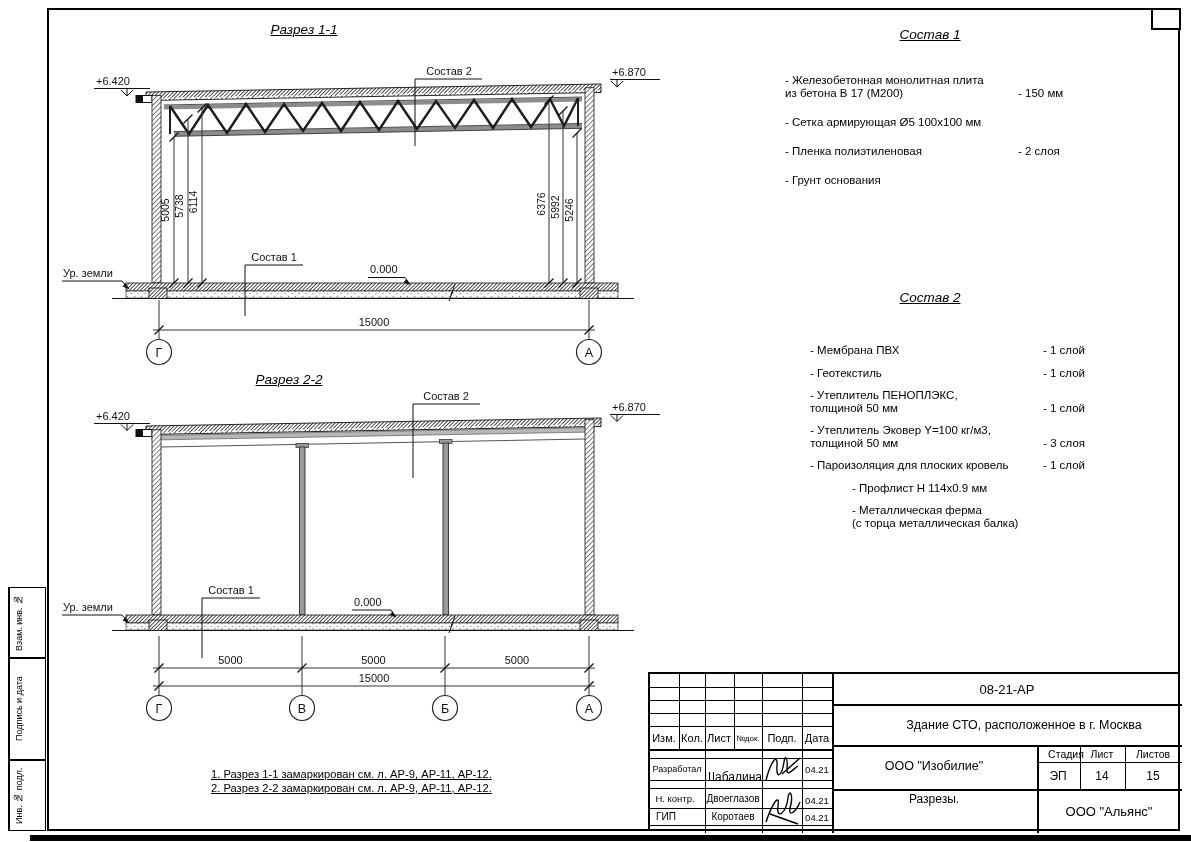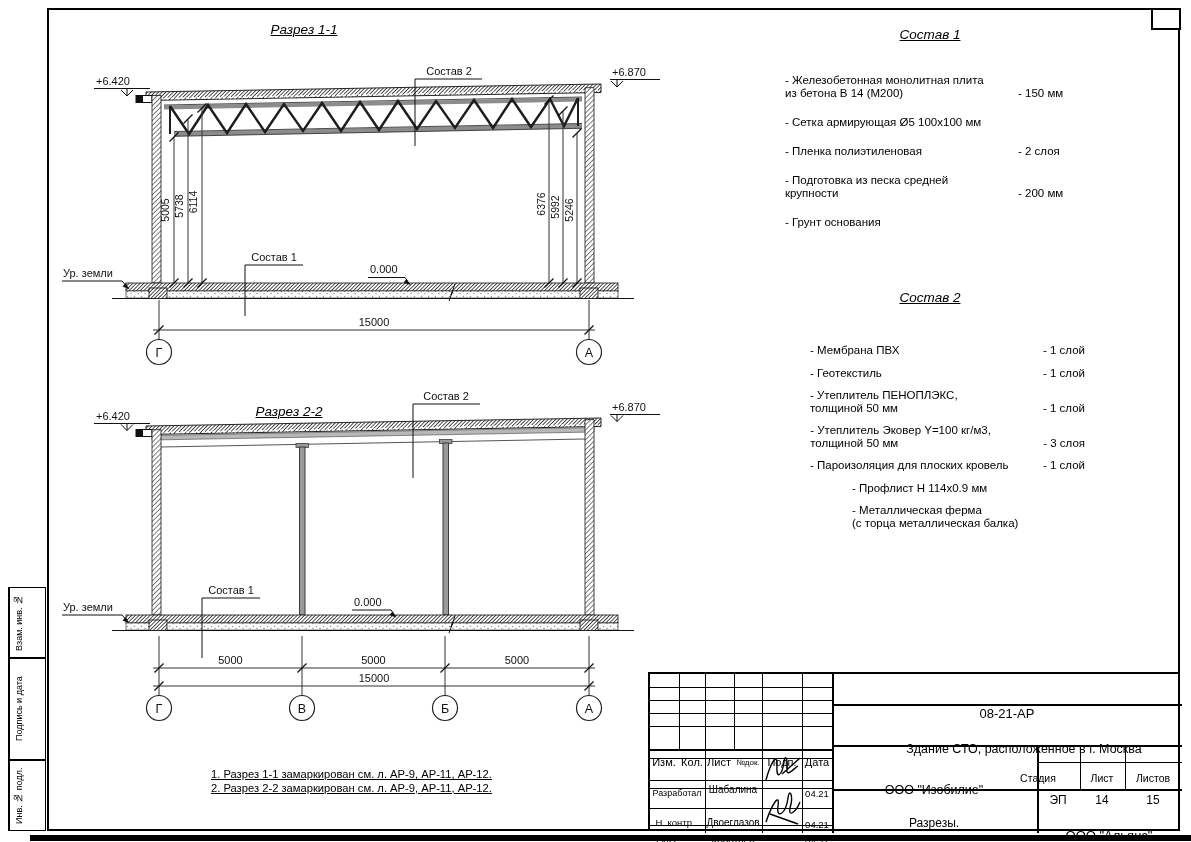--- a/index.html
+++ b/index.html
@@ -25,21 +25,21 @@
   
   .stamp{position:absolute;left:8px;width:38px;border:1.5px solid #000;box-sizing:border-box;display:flex;}
   .stamp-lab{width:17px;border-right:1px solid #000;display:flex;align-items:center;justify-content:center;
      writing-mode:vertical-rl;transform:rotate(180deg);font-size:9px;white-space:nowrap;}
   .stamp-blank{flex:1;}
   
   .tb{position:absolute;left:648px;top:672px;width:532px;height:159px;
       border:2px solid #000;box-sizing:border-box;background:#fff;}
   .tb .vl{position:absolute;width:1px;background:#000;}
   .tb .hl{position:absolute;height:1px;background:#000;}
-  .tb-text{position:absolute;transform:translate(-50%,-50%);white-space:nowrap;margin-top:24px;}
+  .tb-text{position:absolute;transform:translate(-50%,-50%);white-space:nowrap;}
   svg text{font-family:"Liberation Sans",sans-serif;fill:#111;}
 </style>
 </head>
 <body>
 
 <div class="frame"></div>
 <div class="corner-box"></div>
 <div class="bottom-bar"></div>
 
 <div class="stamp" style="top:587px;height:71px;">
@@ -265,41 +265,36 @@
       <text x="302" y="712.5" font-size="12.5" text-anchor="middle">В</text>
       <circle cx="445" cy="708" r="12.5" fill="#fff" stroke="#222" stroke-width="1.2"></circle>
       <text x="445" y="712.5" font-size="12.5" text-anchor="middle">Б</text>
       <circle cx="589" cy="708" r="12.5" fill="#fff" stroke="#222" stroke-width="1.2"></circle>
       <text x="589" y="712.5" font-size="12.5" text-anchor="middle">А</text>
     </g>
   </g>
 </svg>
 
 <div class="sec-title" style="left:238px;top:22px;width:132px;">Разрез 1-1</div>
-<div class="sec-title" style="left:223px;top:372px;width:132px;margin-top:32px;">Разрез 2-2</div>
+<div class="sec-title" style="left:223px;top:372px;width:132px;">Разрез 2-2</div>
 
 <div class="mat-title" style="left:863px;top:27px;width:134px;">Состав 1</div>
 <div class="mat-list c1" style="left:785px;top:74px;">
   <div class="mi">
     <div class="mi-name">- Железобетонная  монолитная плита
-из бетона В 14 (М200)</div>
+из бетона В 17 (М200)</div>
     <div class="mi-val">- 150 мм</div>
   </div>
   <div class="mi">
     <div class="mi-name">- Сетка армирующая Ø5 100x100 мм</div>
     <div class="mi-val"></div>
   </div>
   <div class="mi">
     <div class="mi-name">- Пленка полиэтиленовая</div>
     <div class="mi-val">-  2 слоя</div>
-  </div>
-  <div class="mi">
-    <div class="mi-name">- Подготовка из песка средней
-крупности</div>
-    <div class="mi-val">- 200 мм</div>
   </div>
   <div class="mi">
     <div class="mi-name">- Грунт основания</div>
     <div class="mi-val"></div>
   </div>
 </div>
 
 <div class="mat-title" style="left:863px;top:290px;width:134px;">Состав 2</div>
 <div class="mat-list c2" style="left:785px;top:344px;">
   <div class="mi">
@@ -364,35 +359,35 @@
   <div class="hl" style="top:151px;left:0;width:182px;"></div>
   <div class="hl" style="top:30px;left:182px;width:350px;height:2px;"></div>
   <div class="hl" style="top:71px;left:182px;width:350px;height:2px;"></div>
   <div class="hl" style="top:88px;left:387px;width:145px;"></div>
   <div class="hl" style="top:115px;left:182px;width:350px;height:2px;"></div>
 
   <span class="tb-text" style="left:357px;top:15px;font-size:13px;">08-21-АР</span>
   <span class="tb-text" style="left:374px;top:51px;font-size:12.5px;">Здание СТО, расположенное в г. Москва</span>
   <span class="tb-text" style="left:284px;top:92px;font-size:12.5px;">ООО "Изобилие"</span>
   <span class="tb-text" style="left:284px;top:125px;font-size:12px;">Разрезы.</span>
-  <span class="tb-text" style="left:388px;top:80px;font-size:10.5px;">Стадия</span>
+  <span class="tb-text" style="left:416px;top:80px;font-size:10.5px;">Стадия</span>
   <span class="tb-text" style="left:452px;top:80px;font-size:10.5px;">Лист</span>
   <span class="tb-text" style="left:503px;top:80px;font-size:10.5px;">Листов</span>
   <span class="tb-text" style="left:408px;top:102px;font-size:12px;">ЭП</span>
   <span class="tb-text" style="left:452px;top:102px;font-size:12px;">14</span>
   <span class="tb-text" style="left:503px;top:102px;font-size:12px;">15</span>
   <span class="tb-text" style="left:459px;top:137px;font-size:13px;">ООО "Альянс"</span>
   <span class="tb-text" style="left:14px;top:64px;font-size:11px;">Изм.</span>
   <span class="tb-text" style="left:42px;top:64px;font-size:11px;">Кол.</span>
   <span class="tb-text" style="left:69px;top:64px;font-size:11px;">Лист</span>
   <span class="tb-text" style="left:98px;top:64px;font-size:8px;">№док.</span>
   <span class="tb-text" style="left:132px;top:64px;font-size:11px;">Подп.</span>
   <span class="tb-text" style="left:167px;top:64px;font-size:11px;">Дата</span>
   <span class="tb-text" style="left:27px;top:95px;font-size:9px;">Разработал</span>
-  <span class="tb-text" style="left:83px;top:91px;font-size:10px;">Шабалина</span>
+  <span class="tb-text" style="left:83px;top:103px;font-size:12px;">Шабалина</span>
   <span class="tb-text" style="left:167px;top:95px;font-size:9.5px;">04.21</span>
   <span class="tb-text" style="left:25px;top:124px;font-size:9.5px;">Н. контр.</span>
   <span class="tb-text" style="left:83px;top:124px;font-size:10px;">Двоеглазов</span>
   <span class="tb-text" style="left:167px;top:126px;font-size:9.5px;">04.21</span>
   <span class="tb-text" style="left:16px;top:142px;font-size:10px;">ГИП</span>
   <span class="tb-text" style="left:83px;top:142px;font-size:10px;">Коротаев</span>
   <span class="tb-text" style="left:167px;top:143px;font-size:9.5px;">04.21</span>
 
   <svg class="abs" style="left:112px;top:76px;" width="40" height="36">
     <path d="M4 30 C 10 8, 16 4, 15 16 C 14 30, 20 26, 22 12 C 23 4, 26 8, 25 18 C 24 28, 30 20, 36 16 M20 24 L38 8" fill="none" stroke="#000" stroke-width="1.4"></path>

